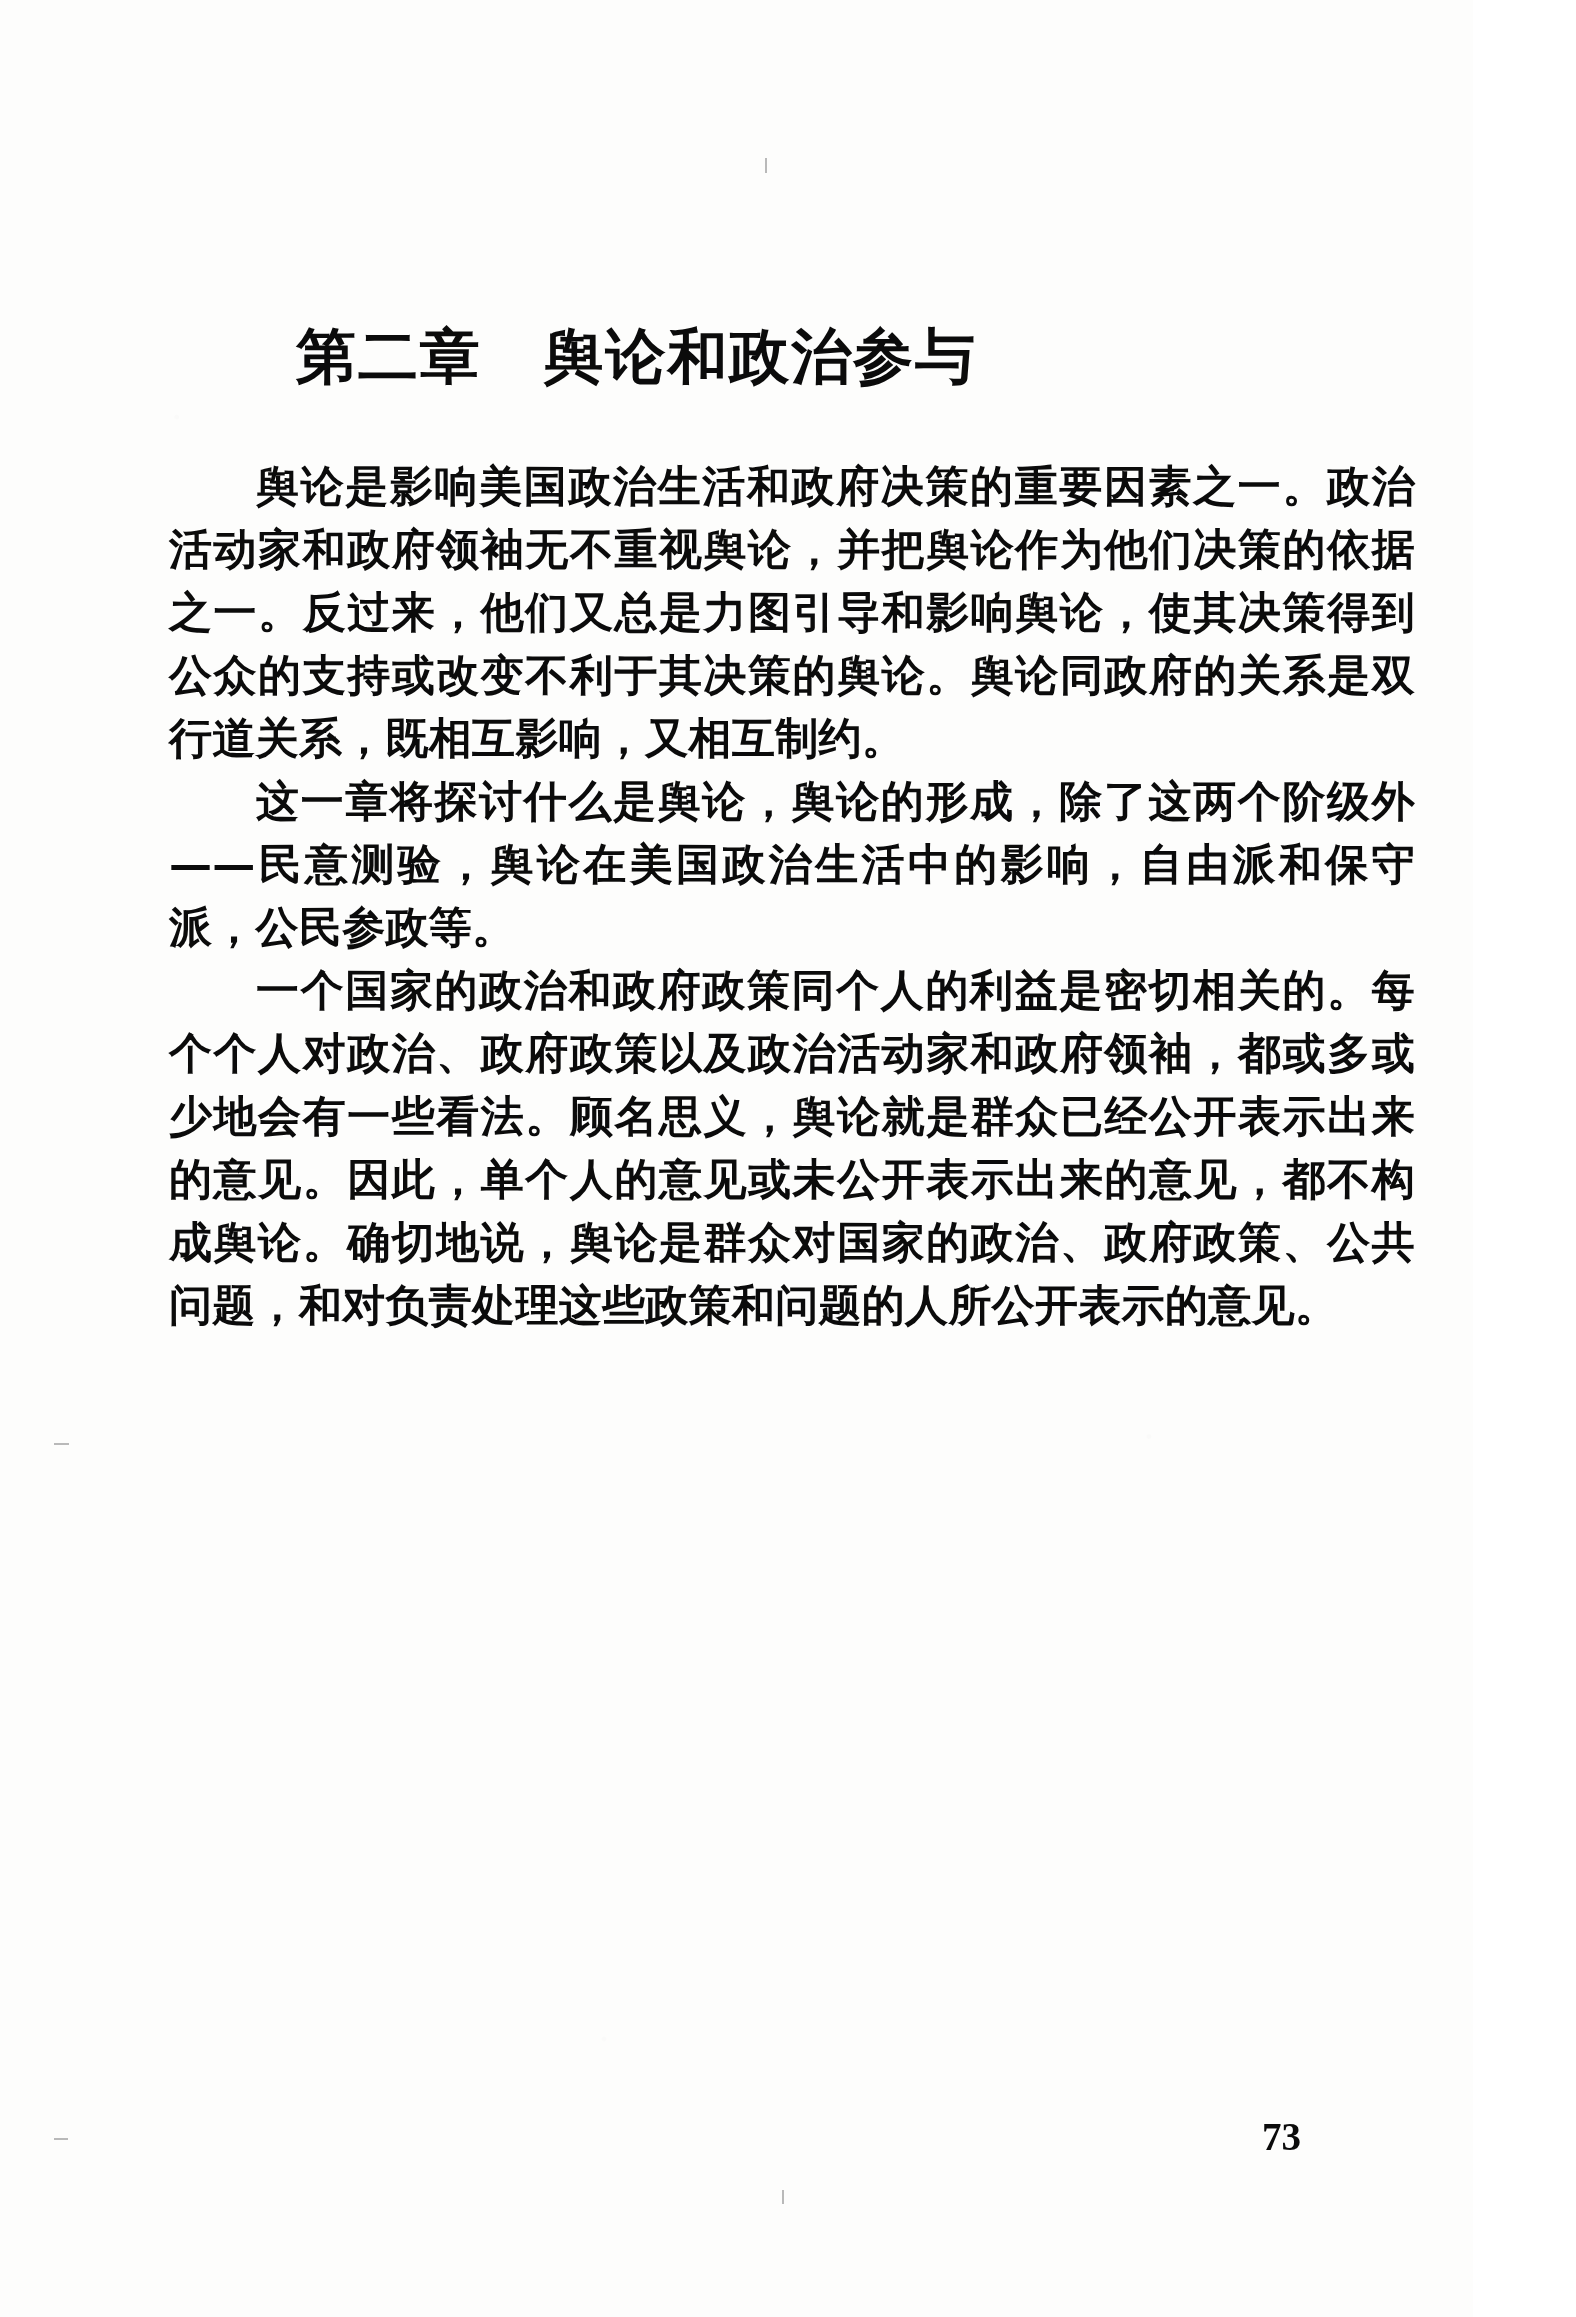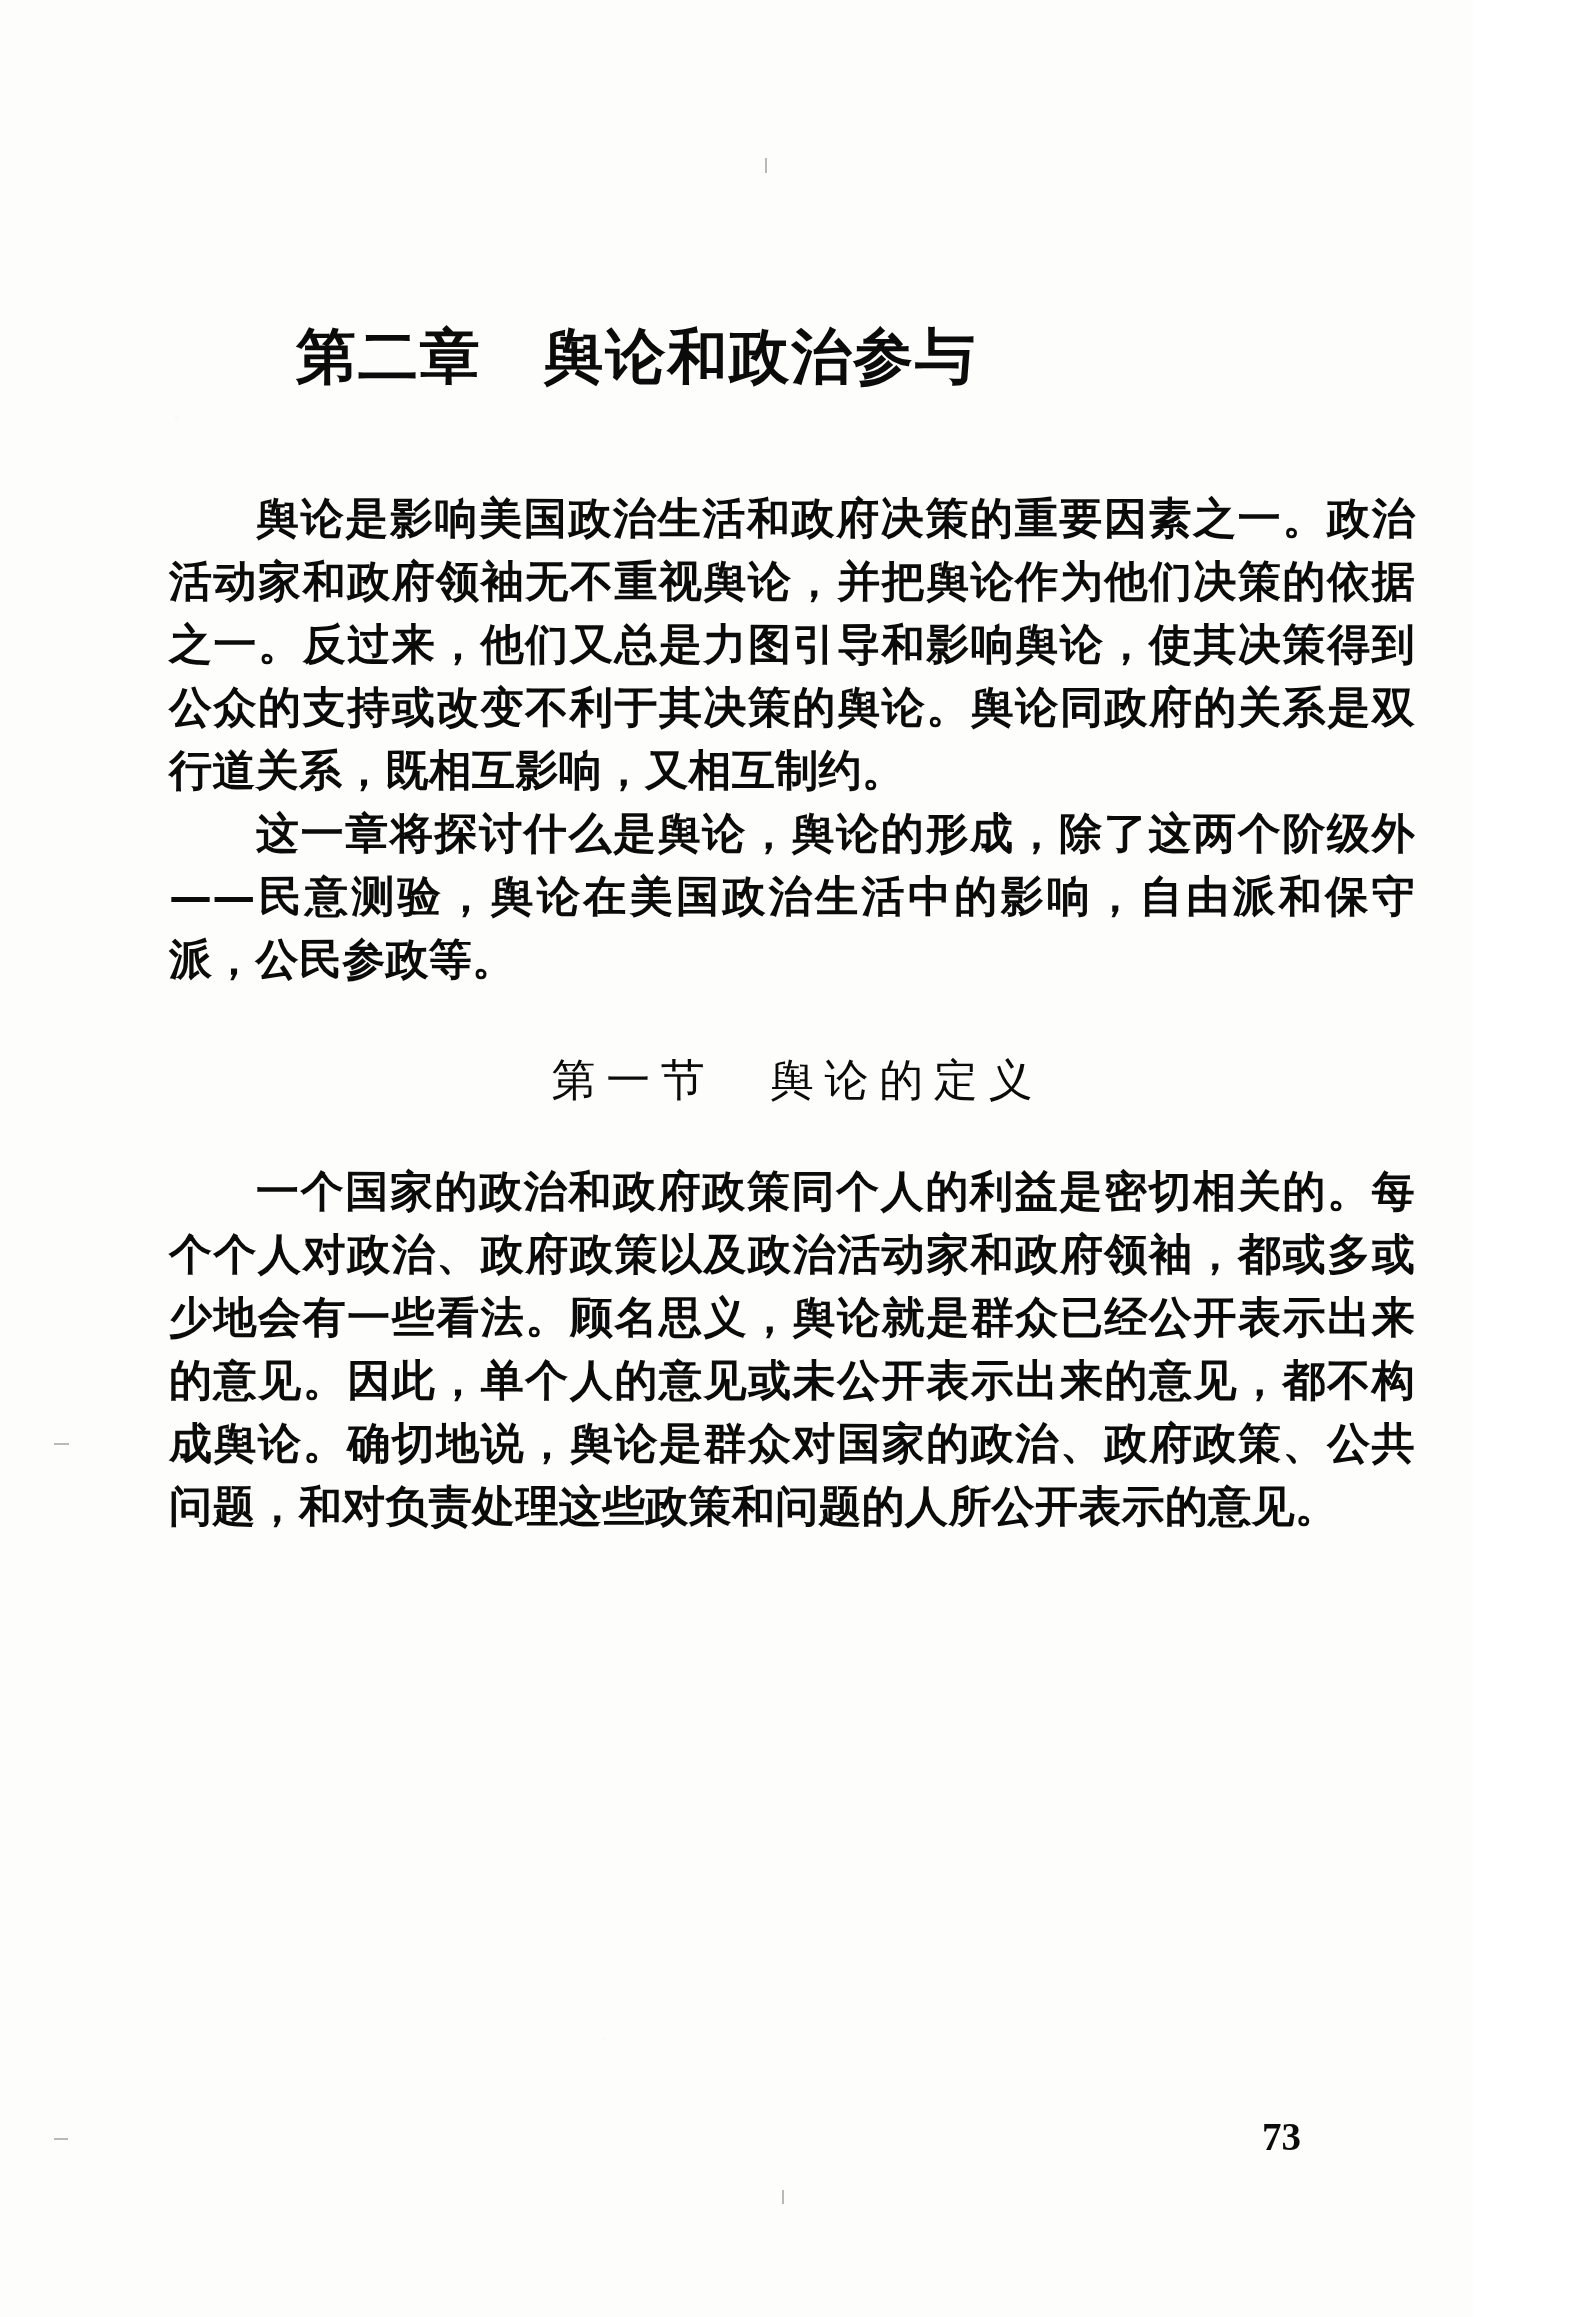--- a/index.html
+++ b/index.html
@@ -40,21 +40,21 @@
     font-weight: 700;
     letter-spacing: 1.9px;
     text-align: left;
     padding-left: 127px;
     line-height: 1.25;
     font-family: "DejaVu Serif", "Liberation Serif", serif;
     white-space: pre;
   }
 
   .body-block {
-    margin-top: 93px;
+    margin-top: 61px;
   }
 
   p.para {
     margin: 0;
     font-size: 43px;
     line-height: 63px;
     text-align: justify;
     text-justify: inter-character;
     text-align-last: left;
     font-weight: 700;
@@ -114,21 +114,20 @@
 
   <div class="content">
 
     <h1 class="chapter-title">第二章　舆论和政治参与</h1>
 
     <div class="body-block para-group">
       <p class="para indent">舆论是影响美国政治生活和政府决策的重要因素之一。政治活动家和政府领袖无不重视舆论，并把舆论作为他们决策的依据之一。反过来，他们又总是力图引导和影响舆论，使其决策得到公众的支持或改变不利于其决策的舆论。舆论同政府的关系是双行道关系，既相互影响，又相互制约。</p>
       <p class="para indent">这一章将探讨什么是舆论，舆论的形成，除了这两个阶级外——民意测验，舆论在美国政治生活中的影响，自由派和保守派，公民参政等。</p>
     </div>
 
-    <h2 class="section-title">第一节　舆论的定义</h2>
 
     <div class="para-group">
       <p class="para indent">一个国家的政治和政府政策同个人的利益是密切相关的。每个个人对政治、政府政策以及政治活动家和政府领袖，都或多或少地会有一些看法。顾名思义，舆论就是群众已经公开表示出来的意见。因此，单个人的意见或未公开表示出来的意见，都不构成舆论。确切地说，舆论是群众对国家的政治、政府政策、公共问题，和对负责处理这些政策和问题的人所公开表示的意见。</p>
     </div>
 
   </div>
 
   <div class="page-number">73</div>
 </div>
 

